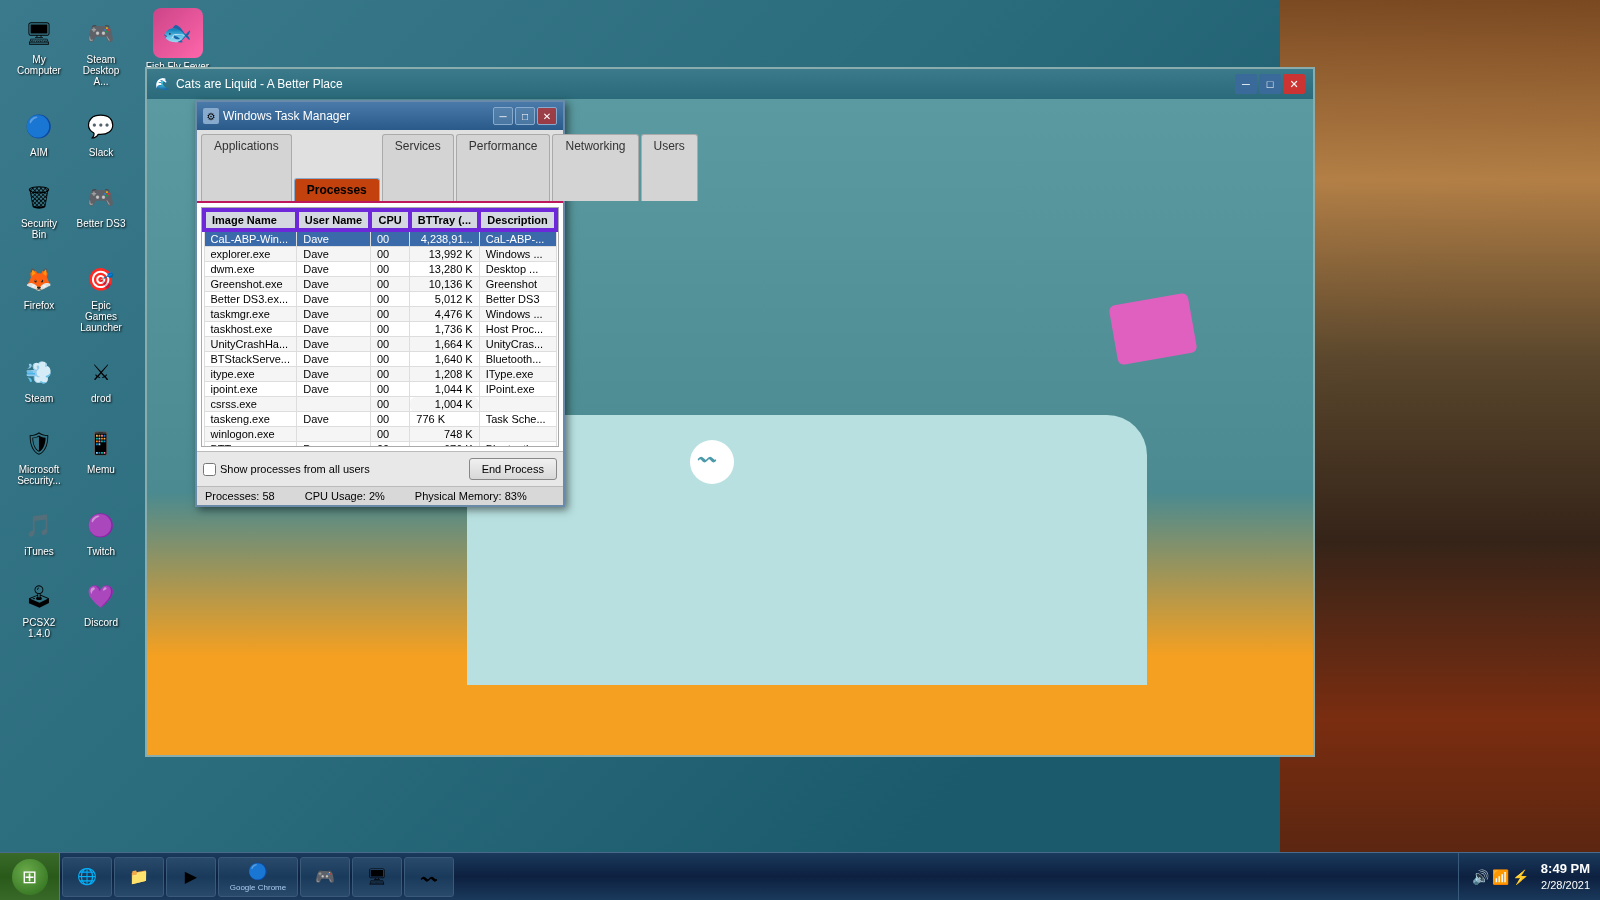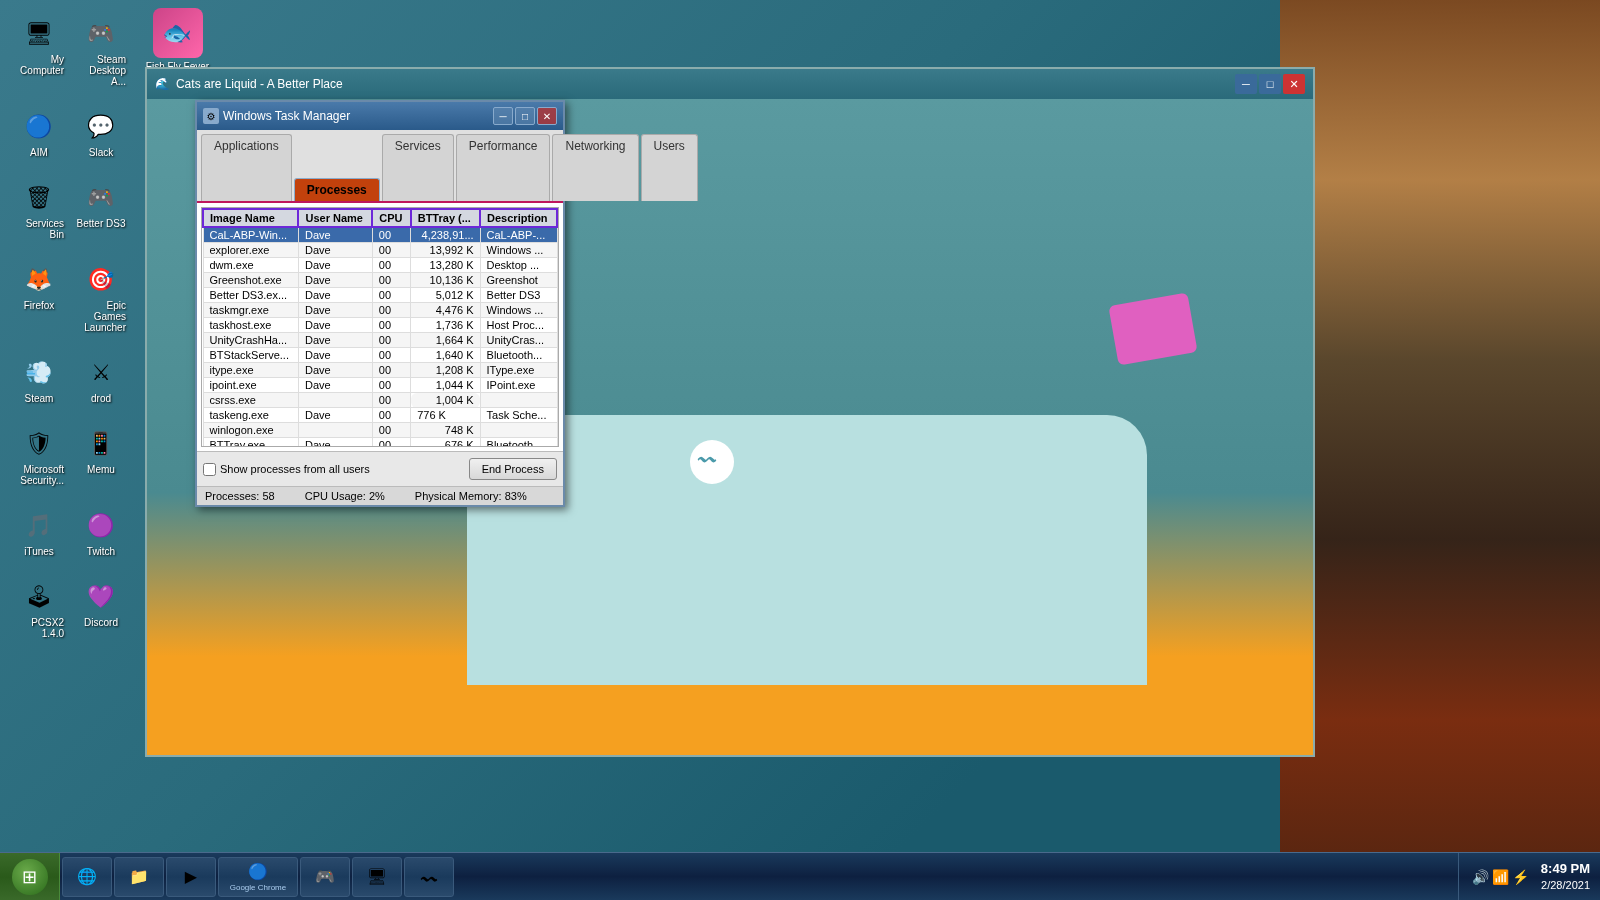--- a/index.html
+++ b/index.html
@@ -354,21 +354,21 @@
     }
 
     .tm-table {
       width: 100%;
       border-collapse: collapse;
       font-size: 11px;
     }
 
     .tm-table th {
       background: #d4d8e0;
-      border: 2px solid #6d28d9;
+      border: 4px solid #6d28d9;
       padding: 2px 6px;
       text-align: left;
       font-size: 11px;
       cursor: pointer;
     }
 
     .tm-table td {
       border: 1px solid #ddd;
       padding: 1px 6px;
       font-size: 11px;
@@ -439,21 +439,21 @@
 
     .icon-row .icon-img {
       width: 40px; height: 40px;
       display: flex; align-items: center; justify-content: center;
       font-size: 22px;
     }
 
     .icon-row .icon-lbl {
       color: white;
       font-size: 10px;
-      text-align: right;
+      text-align: center;
       text-shadow: 1px 1px 2px black;
     }
 
     
     ::-webkit-scrollbar { width: 12px; }
     ::-webkit-scrollbar-track { background: #f0f0f0; }
     ::-webkit-scrollbar-thumb { background: #888; border: 2px solid #f0f0f0; }
 
     
     .fish-icon-area {
@@ -533,21 +533,21 @@
       </div>
       <div class="icon-row">
         <div class="icon-img">💬</div>
         <div class="icon-lbl">Slack</div>
       </div>
     </div>
 
     <div style="display:flex; gap:4px;">
       <div class="icon-row">
         <div class="icon-img">🗑</div>
-        <div class="icon-lbl">Services Bin</div>
+        <div class="icon-lbl">Security Bin</div>
       </div>
       <div class="icon-row">
         <div class="icon-img">🎮</div>
         <div class="icon-lbl">Better DS3</div>
       </div>
     </div>
 
     <div style="display:flex; gap:4px;">
       <div class="icon-row">
         <div class="icon-img">🦊</div>

